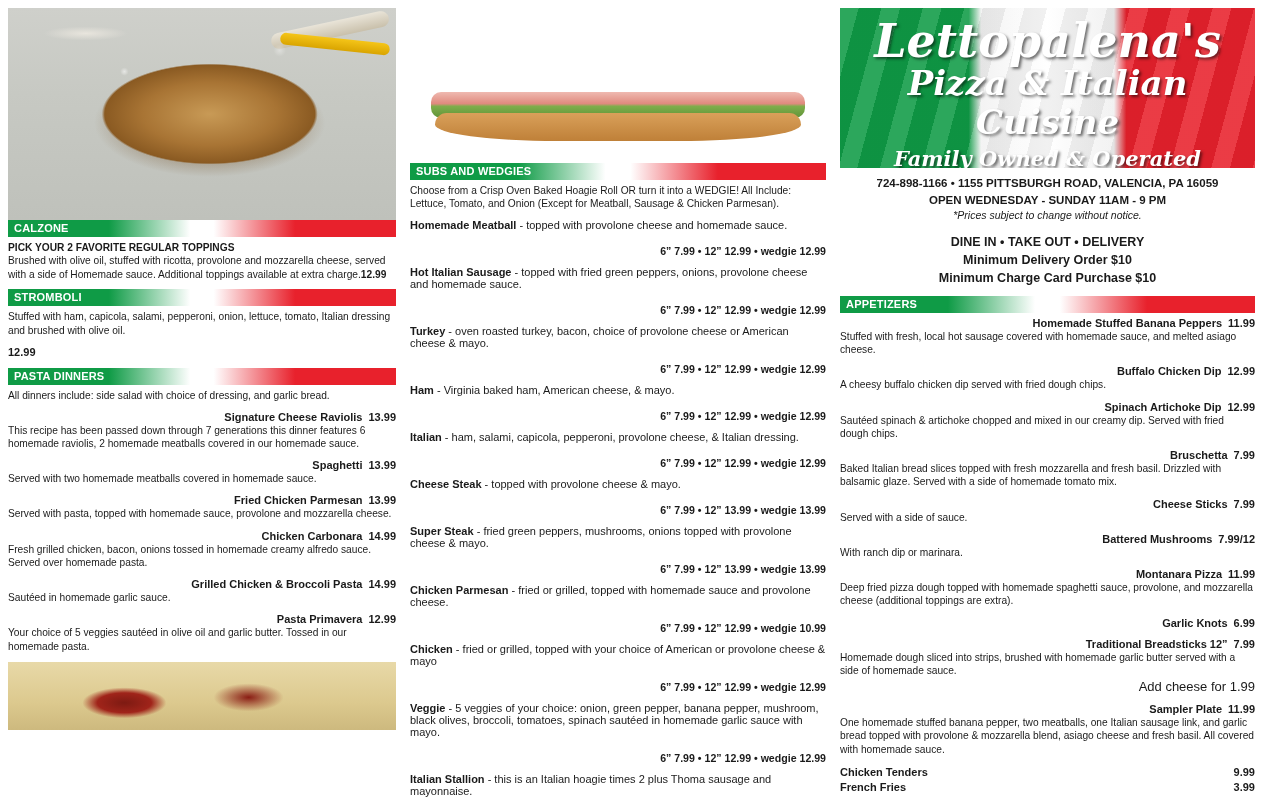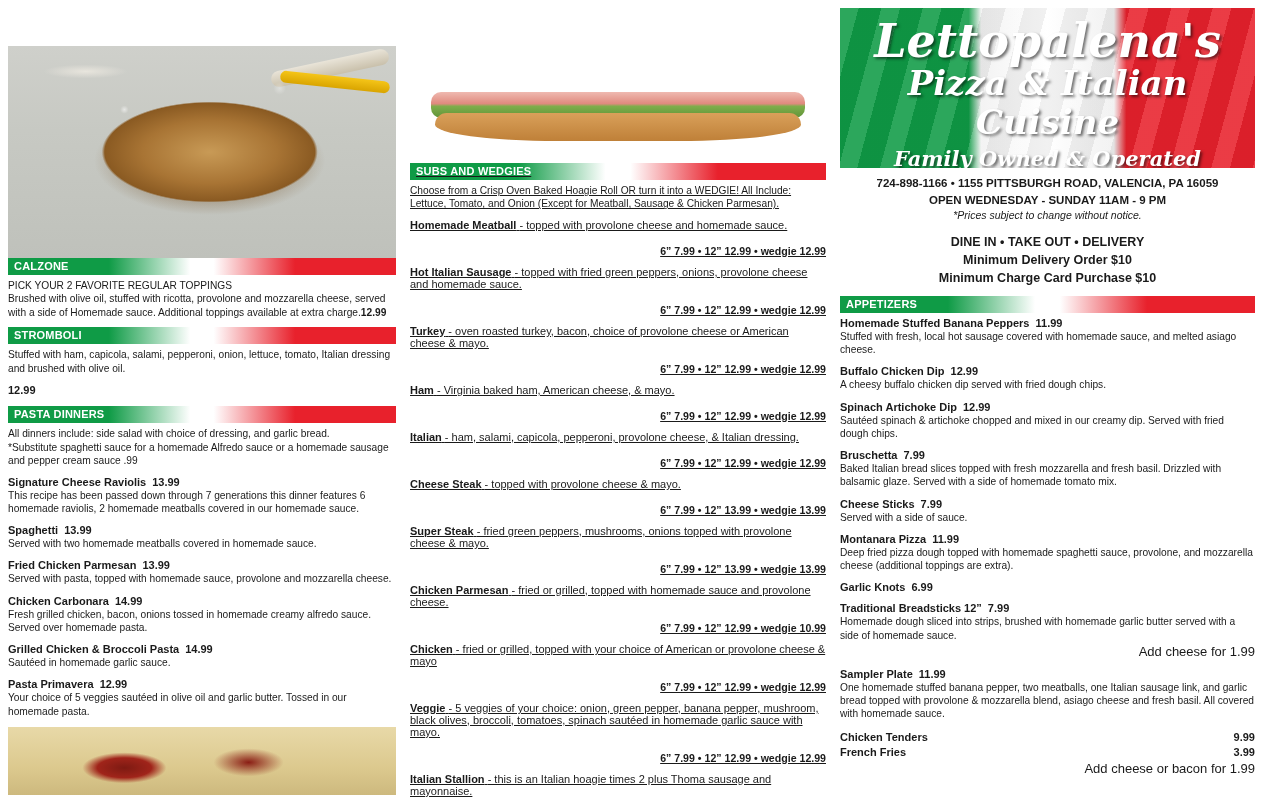--- a/index.html
+++ b/index.html
@@ -18,22 +18,22 @@
     position: relative;
     width: 1269px;
     height: 799px;
     display: flex;
     gap: 0;
   }
   .col {
     position: relative;
     box-sizing: border-box;
   }
-  .col-left  { width: 404px; padding: 8px 8px 0 8px; margin-top: 38px; }
-  .col-mid   { width: 430px; padding: 8px 8px 16px 6px; text-decoration: underline; }
+  .col-left  { width: 404px; padding: 8px 8px 0 8px; }
+  .col-mid   { width: 430px; padding: 8px 8px 16px 6px; }
   .col-right { width: 435px; padding: 8px 14px 0 6px; }
 
   
   .bar {
     position: relative;
     height: 17px;
     margin: 0 0 4px 0;
     background: linear-gradient(to right, #0f9b46 0%, #0f9b46 26%, #ffffff 47%, #ffffff 53%, #e8212c 74%, #e8212c 100%);
     display: flex;
     align-items: center;
@@ -180,27 +180,27 @@
     margin-top: 9px;
     margin-bottom: 9px;
   }
 
   
   .intro {
     font-size: 10.2px;
     line-height: 1.32;
     margin: 0 0 8px 0;
   }
-  .intro-strong { font-weight: normal; }
+  .intro-strong { font-weight: bold; }
 
   .item { margin-bottom: 9px; }
   .item-row {
     display: flex;
     align-items: baseline;
-    justify-content: flex-start;
+    justify-content: flex-end;
     gap: 6px;
   }
   .item-name {
     font-size: 11px;
     font-weight: bold;
   }
   .item-name .desc {
     font-weight: normal;
   }
   .price {
@@ -278,21 +278,20 @@
         <div class="price">12.99</div>
       </div>
     </div>
 
     <div class="bar">
       <span>PASTA DINNERS</span>
     </div>
 
     <div class="intro">
       <div>All dinners include: side salad with choice of dressing, and garlic bread.</div>
-      <div>*Substitute spaghetti sauce for a homemade Alfredo sauce or a homemade sausage and pepper cream sauce .99</div>
     </div>
 
     <div class="item">
       <div class="item-row">
         <div class="item-name">Signature Cheese Raviolis</div>
         <div class="price">13.99</div>
       </div>
       <div class="desc-line">This recipe has been passed down through 7 generations this dinner features 6 homemade raviolis, 2 homemade meatballs covered in our homemade sauce.</div>
     </div>
 
@@ -502,20 +501,27 @@
     </div>
 
     <div class="item">
       <div class="item-row">
         <div class="item-name">Cheese Sticks</div>
         <div class="price">7.99</div>
       </div>
       <div class="desc-line">Served with a side of sauce.</div>
     </div>
 
+    <div class="item">
+      <div class="item-row">
+        <div class="item-name">Battered Mushrooms</div>
+        <div class="price">7.99/12</div>
+      </div>
+      <div class="desc-line">With ranch dip or marinara.</div>
+    </div>
 
     <div class="item">
       <div class="item-row">
         <div class="item-name">Montanara Pizza</div>
         <div class="price">11.99</div>
       </div>
       <div class="desc-line">Deep fried pizza dough topped with homemade spaghetti sauce, provolone, and mozzarella cheese (additional toppings are extra).</div>
     </div>
 
     <div class="item">

